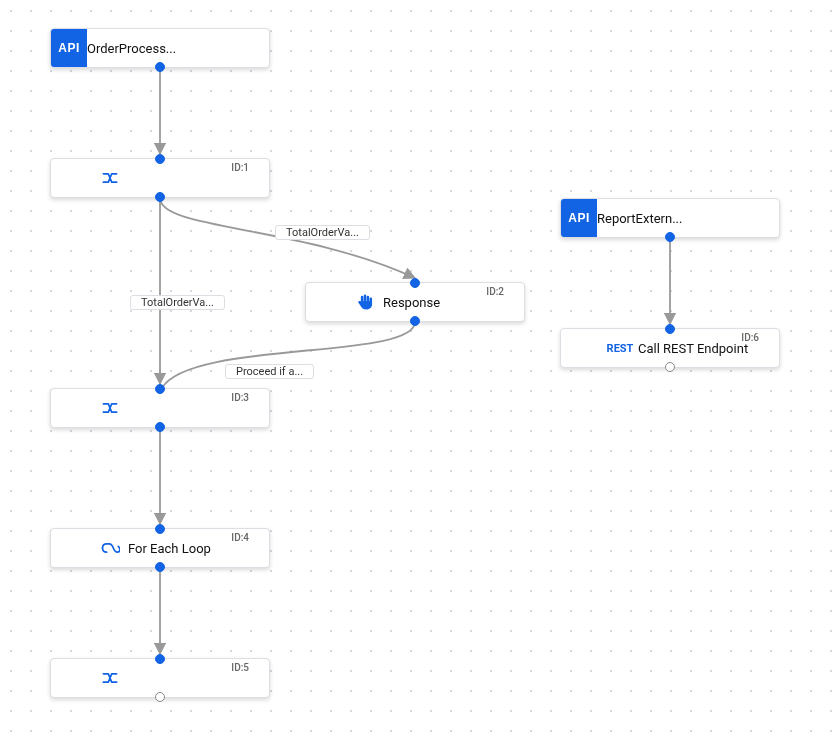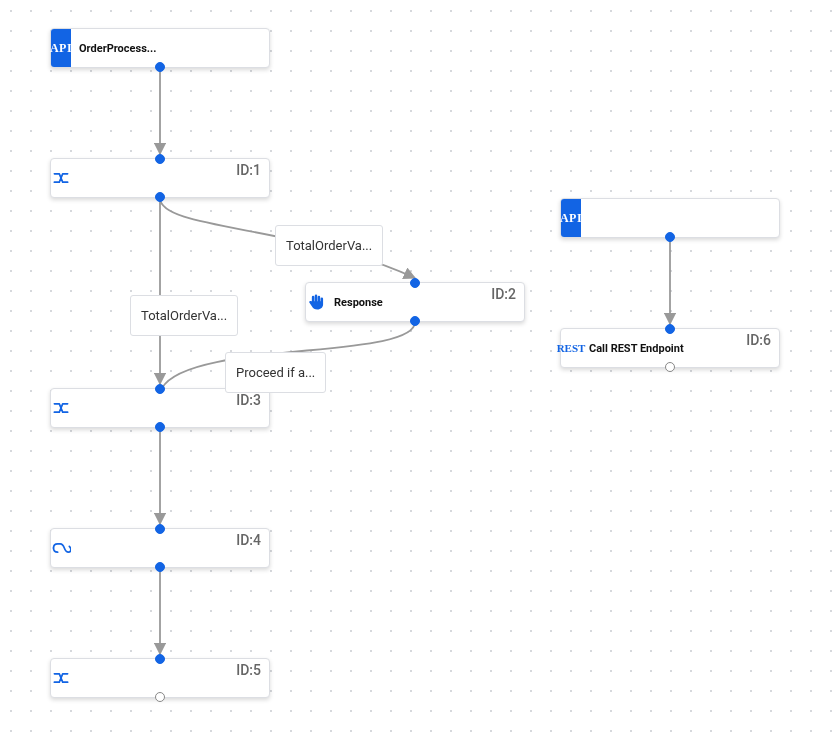--- a/index.html
+++ b/index.html
@@ -32,54 +32,53 @@
     height: 40px;
     background: #fff;
     border: 1px solid #dcdee3;
     border-radius: 4px;
     box-shadow: 0 2px 4px rgba(0,0,0,0.15);
     display: flex;
     align-items: center;
     box-sizing: border-box;
   }
   .node .icon {
-    width: 20px;
+    width: 36px;
     height: 100%;
     display: flex;
     align-items: center;
     justify-content: center;
     flex-shrink: 0;
-    font-family: Liberation Serif, serif;
   }
   .icon-api {
     background: #1264e4;
     border-top-left-radius: 3px;
     border-bottom-left-radius: 3px;
     color: #fff;
     font-weight: 700;
     font-size: 12px;
     letter-spacing: 0.5px;
     font-family: Arial, sans-serif;
   }
-  .icon-plain { color: #1264e4; }
+  .icon-plain { color: #1264e4; padding-left: 41px; }
   .node .title {
-    padding-left: 8px;
-    font-size: 11px;
-    font-weight: 700;
+    padding-left: 0;
+    font-size: 13px;
+    font-weight: 400;
     color: #111;
     white-space: nowrap;
     overflow: hidden;
     text-overflow: ellipsis;
     flex: 1;
   }
   .node .id-tag {
     position: absolute;
     top: 3px;
-    right: 8px;
-    font-size: 14px;
+    right: 20px;
+    font-size: 10px;
     color: #666;
     font-weight: 500;
   }
   .port {
     position: absolute;
     width: 8px;
     height: 8px;
     border-radius: 50%;
     background: #1264e4;
     border: 1.5px solid #1264e4;
@@ -90,23 +89,23 @@
   .port-bottom { bottom: -5px; }
   .port-hollow {
     background: #fff;
     border-color: #888;
   }
   .edge-label {
     position: absolute;
     background: #fff;
     border: 1px solid #dcdee3;
     border-radius: 3px;
-    font-size: 13px;
+    font-size: 11px;
     color: #333;
-    padding: 12px 10px;
+    padding: 0 10px;
     white-space: nowrap;
     box-sizing: border-box;
   }
   .svg-icon { width: 20px; height: 20px; }
 </style>
 </head>
 <body>
 
 <div class="canvas">
 
@@ -172,46 +171,48 @@
     <div class="port port-bottom"></div>
   </div>
 
   <div class="node" style="left:50px; top:528px;">
     <div class="icon icon-plain">
       <svg class="svg-icon" viewBox="0 0 24 24" fill="none" stroke="currentColor" stroke-width="2" stroke-linecap="round">
         <path d="M3 12c0-3 2-5 5-5h3c3 0 4 2 5 5s2 5 5 5 4-4 1-7"></path>
         <path d="M3 12c0 3 2 5 5 5"></path>
       </svg>
     </div>
+    <div class="title">For Each Loop</div>
     <div class="id-tag">ID:4</div>
     <div class="port port-top"></div>
     <div class="port port-bottom"></div>
   </div>
 
   <div class="node" style="left:50px; top:658px;">
     <div class="icon icon-plain">
       <svg class="svg-icon" viewBox="0 0 24 24" fill="none" stroke="currentColor" stroke-width="2" stroke-linecap="round">
         <path d="M4 7 L10 7 M14 7 L20 7 M10 7 L14 17 M4 17 L10 17 M14 17 L20 17 M10 17 L14 7"></path>
       </svg>
     </div>
     <div class="id-tag">ID:5</div>
     <div class="port port-top"></div>
     <div class="port port-bottom port-hollow"></div>
   </div>
 
   <div class="node" style="left:560px; top:198px;">
     <div class="icon icon-api">API</div>
+    <div class="title">ReportExtern...</div>
     <div class="port port-bottom"></div>
   </div>
 
   <div class="node" style="left:560px; top:328px;">
     <div class="icon icon-plain" style="font-size:11px; font-weight:700; letter-spacing:0px;">REST</div>
     <div class="title">Call REST Endpoint</div>
     <div class="id-tag">ID:6</div>
     <div class="port port-top"></div>
     <div class="port port-bottom port-hollow"></div>
   </div>
 
   <div class="edge-label" style="left:275px; top:225px;">TotalOrderVa...</div>
   <div class="edge-label" style="left:130px; top:295px;">TotalOrderVa...</div>
-  <div class="edge-label" style="left:225px; top:352px;">Proceed if a...</div>
+  <div class="edge-label" style="left:225px; top:364px;">Proceed if a...</div>
 
 </div>
 
 </body></html>

